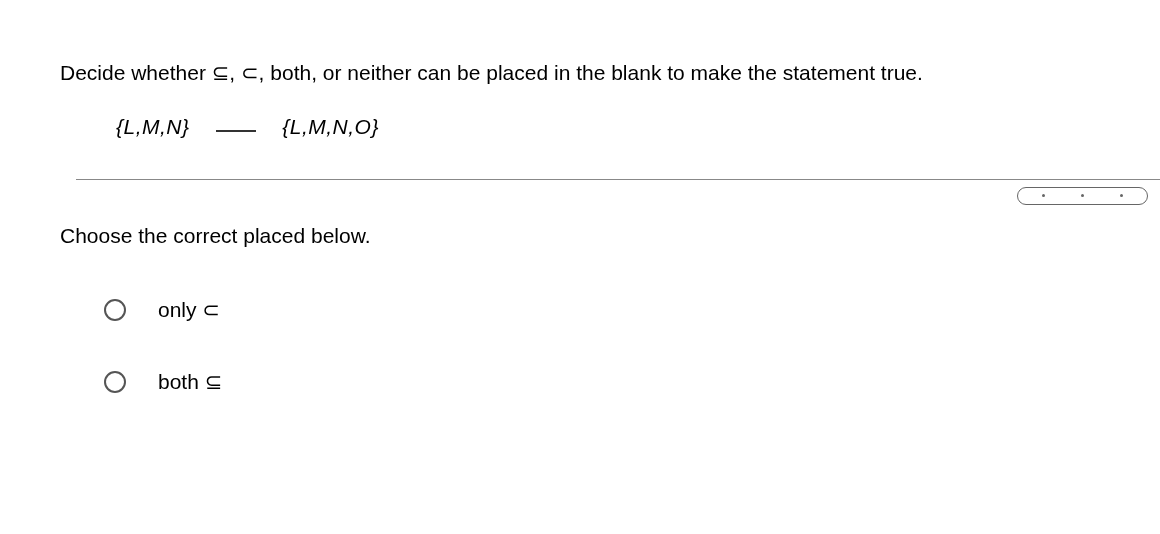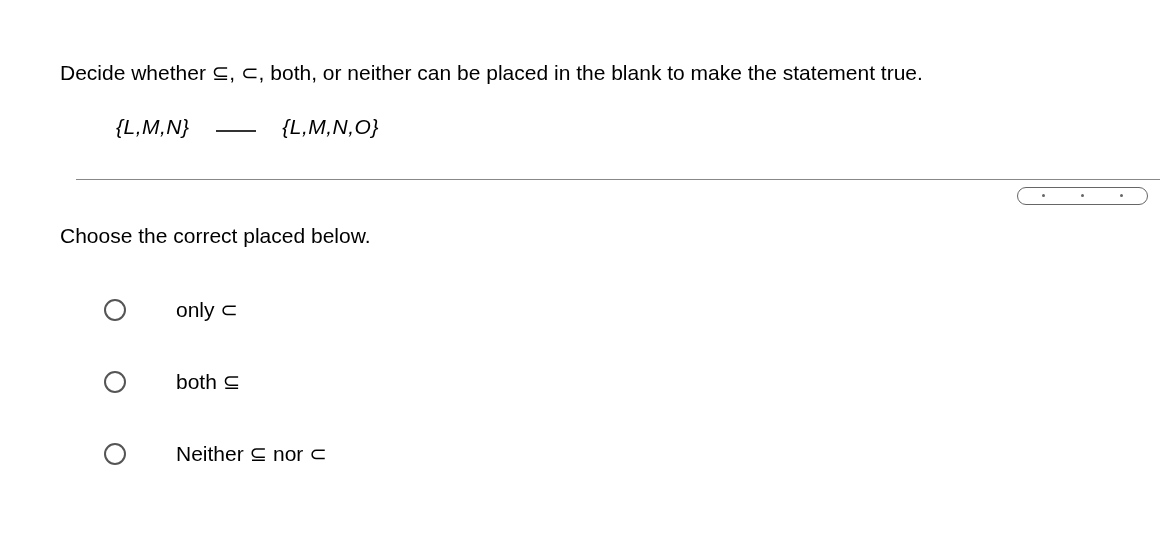--- a/index.html
+++ b/index.html
@@ -68,21 +68,20 @@
     }
     .instruction {
       margin-bottom: 34px;
     }
     .options {
       padding-left: 12px;
     }
     .option-row {
       display: flex;
       align-items: center;
-      gap: 18px;
       margin-bottom: 14px;
     }
     .radio {
       width: 22px;
       height: 22px;
       border: 2px solid #555;
       border-radius: 50%;
       flex-shrink: 0;
       cursor: pointer;
       background: #fff;
@@ -115,17 +114,13 @@
 
 <div class="options">
   <div class="option-row">
     <div class="radio"></div>
     <span class="option-label">only ⊂</span>
   </div>
   <div class="option-row">
     <div class="radio"></div>
     <span class="option-label">both ⊆</span>
   </div>
-  <div class="option-row">
-    <div class="radio"></div>
-    <span class="option-label">Neither ⊆ nor ⊂</span>
-  </div>
 </div>
 
 </body></html>

